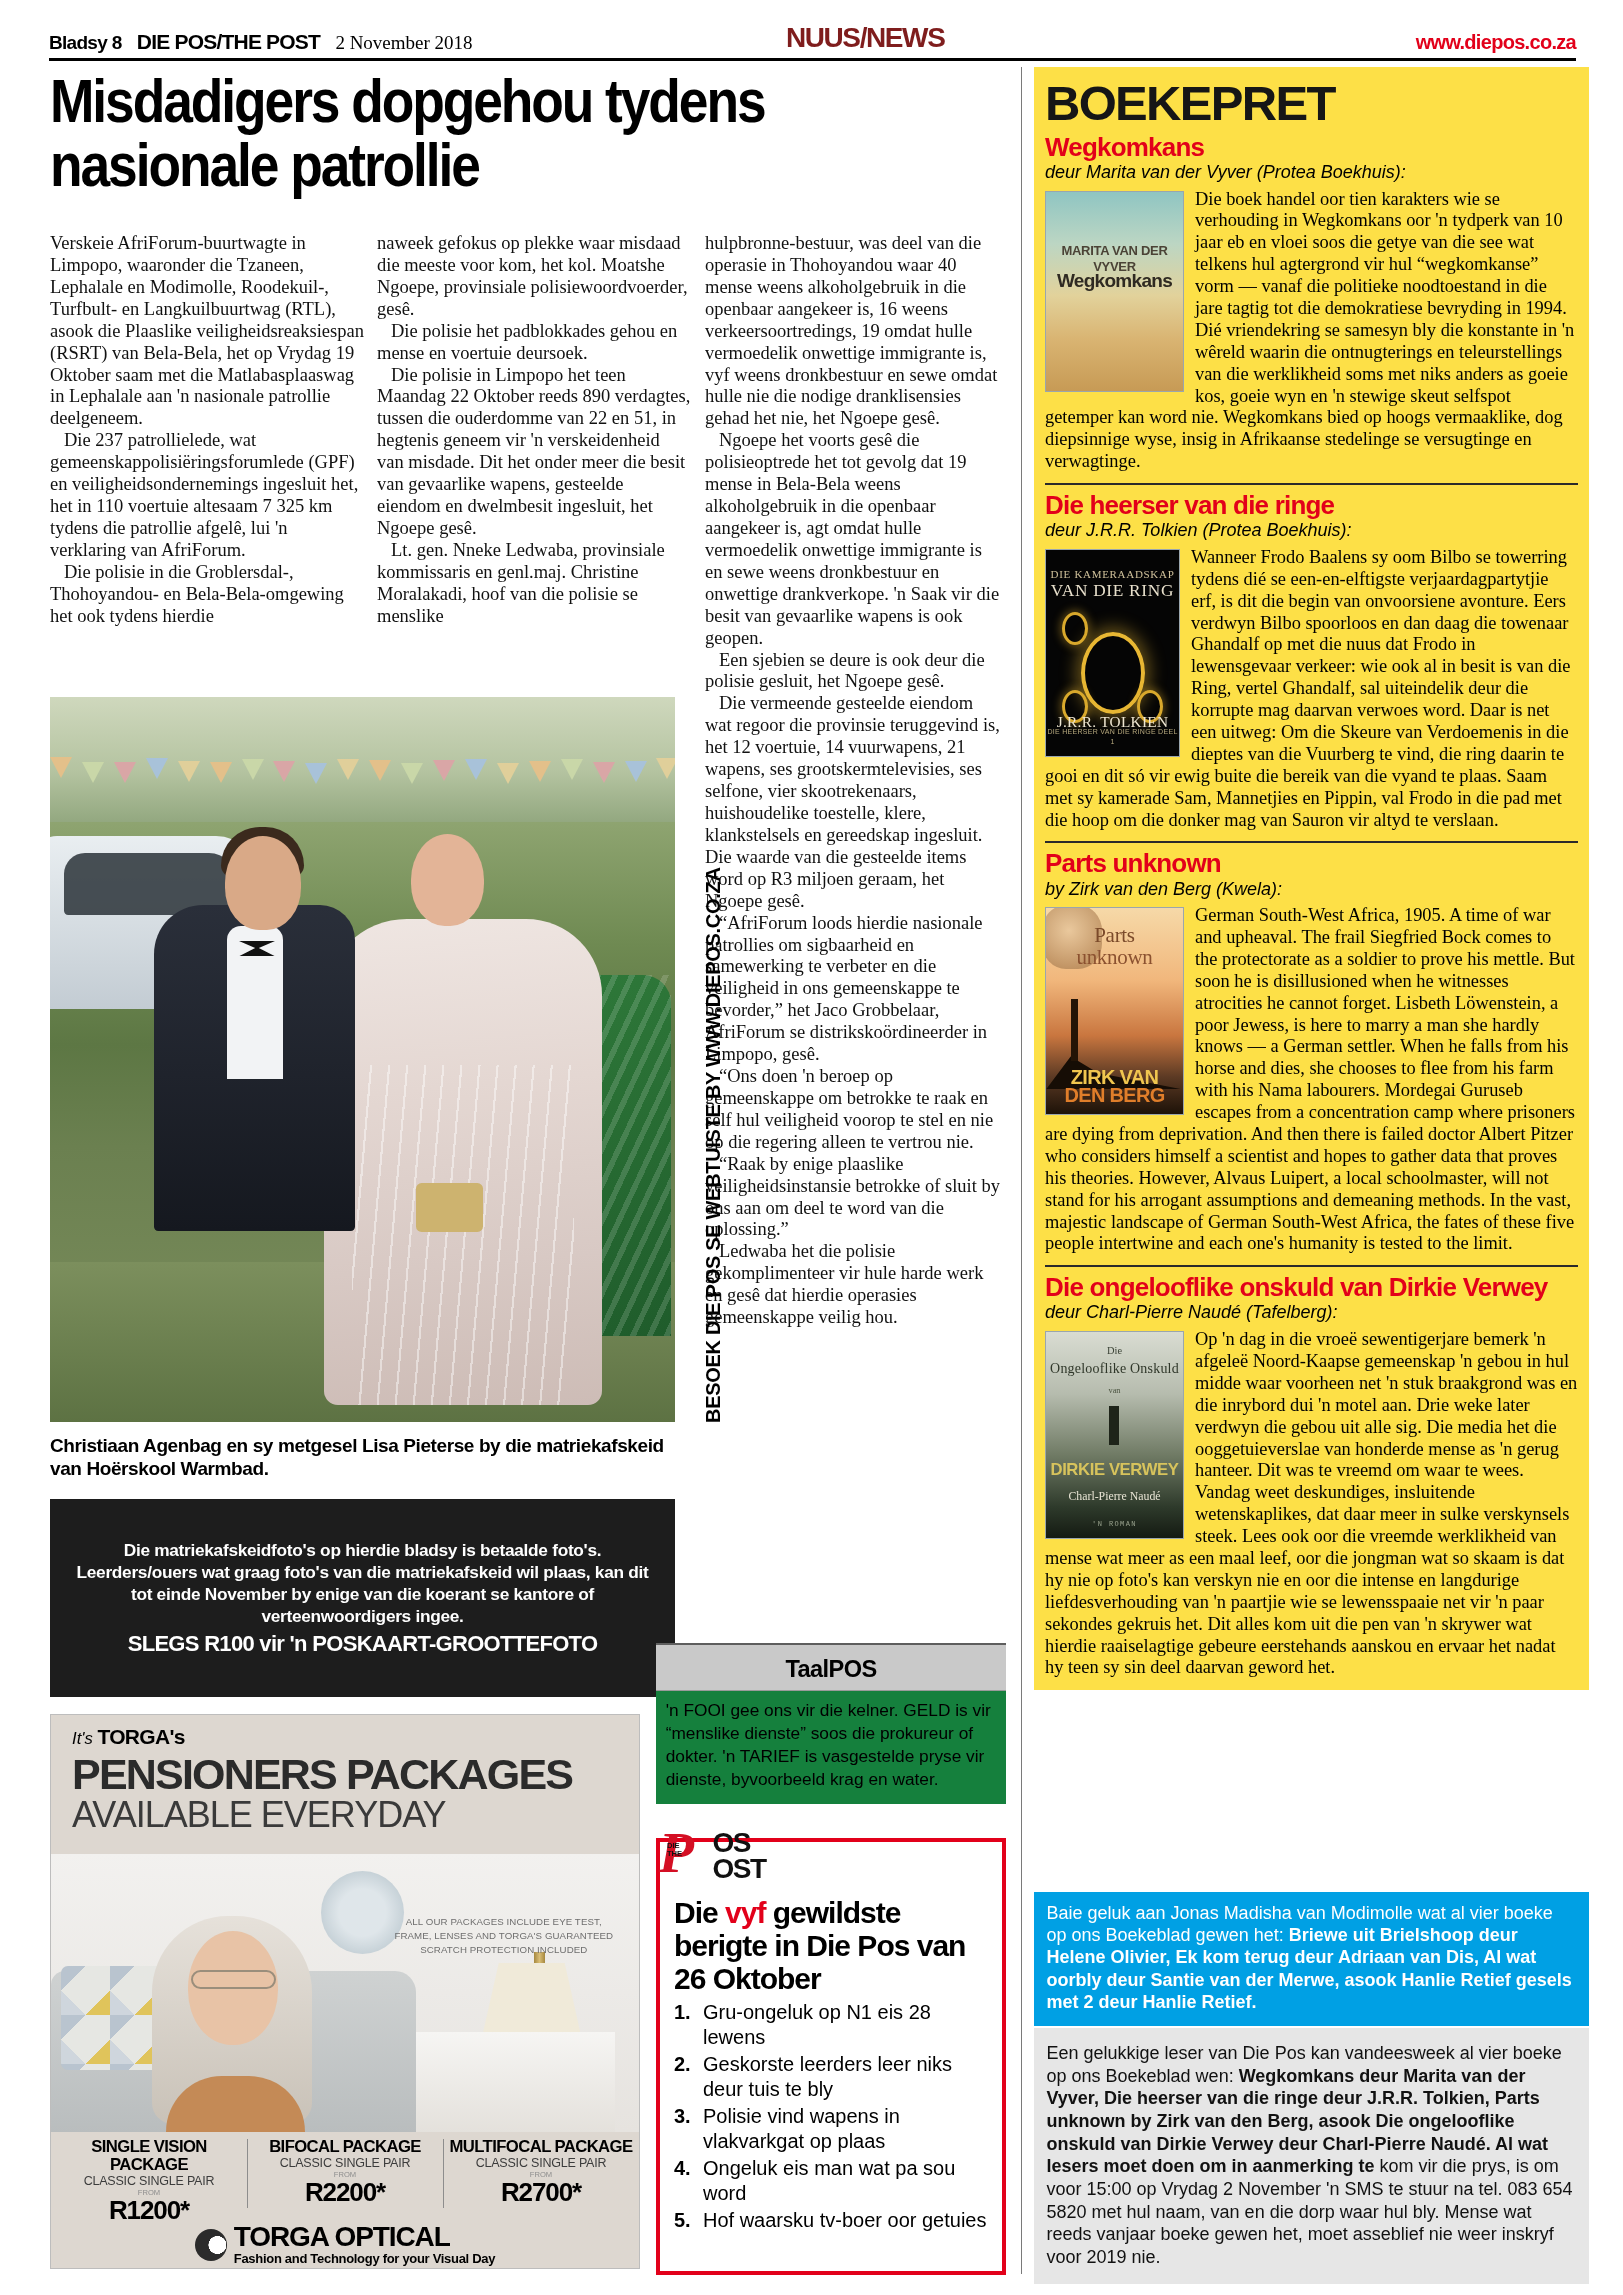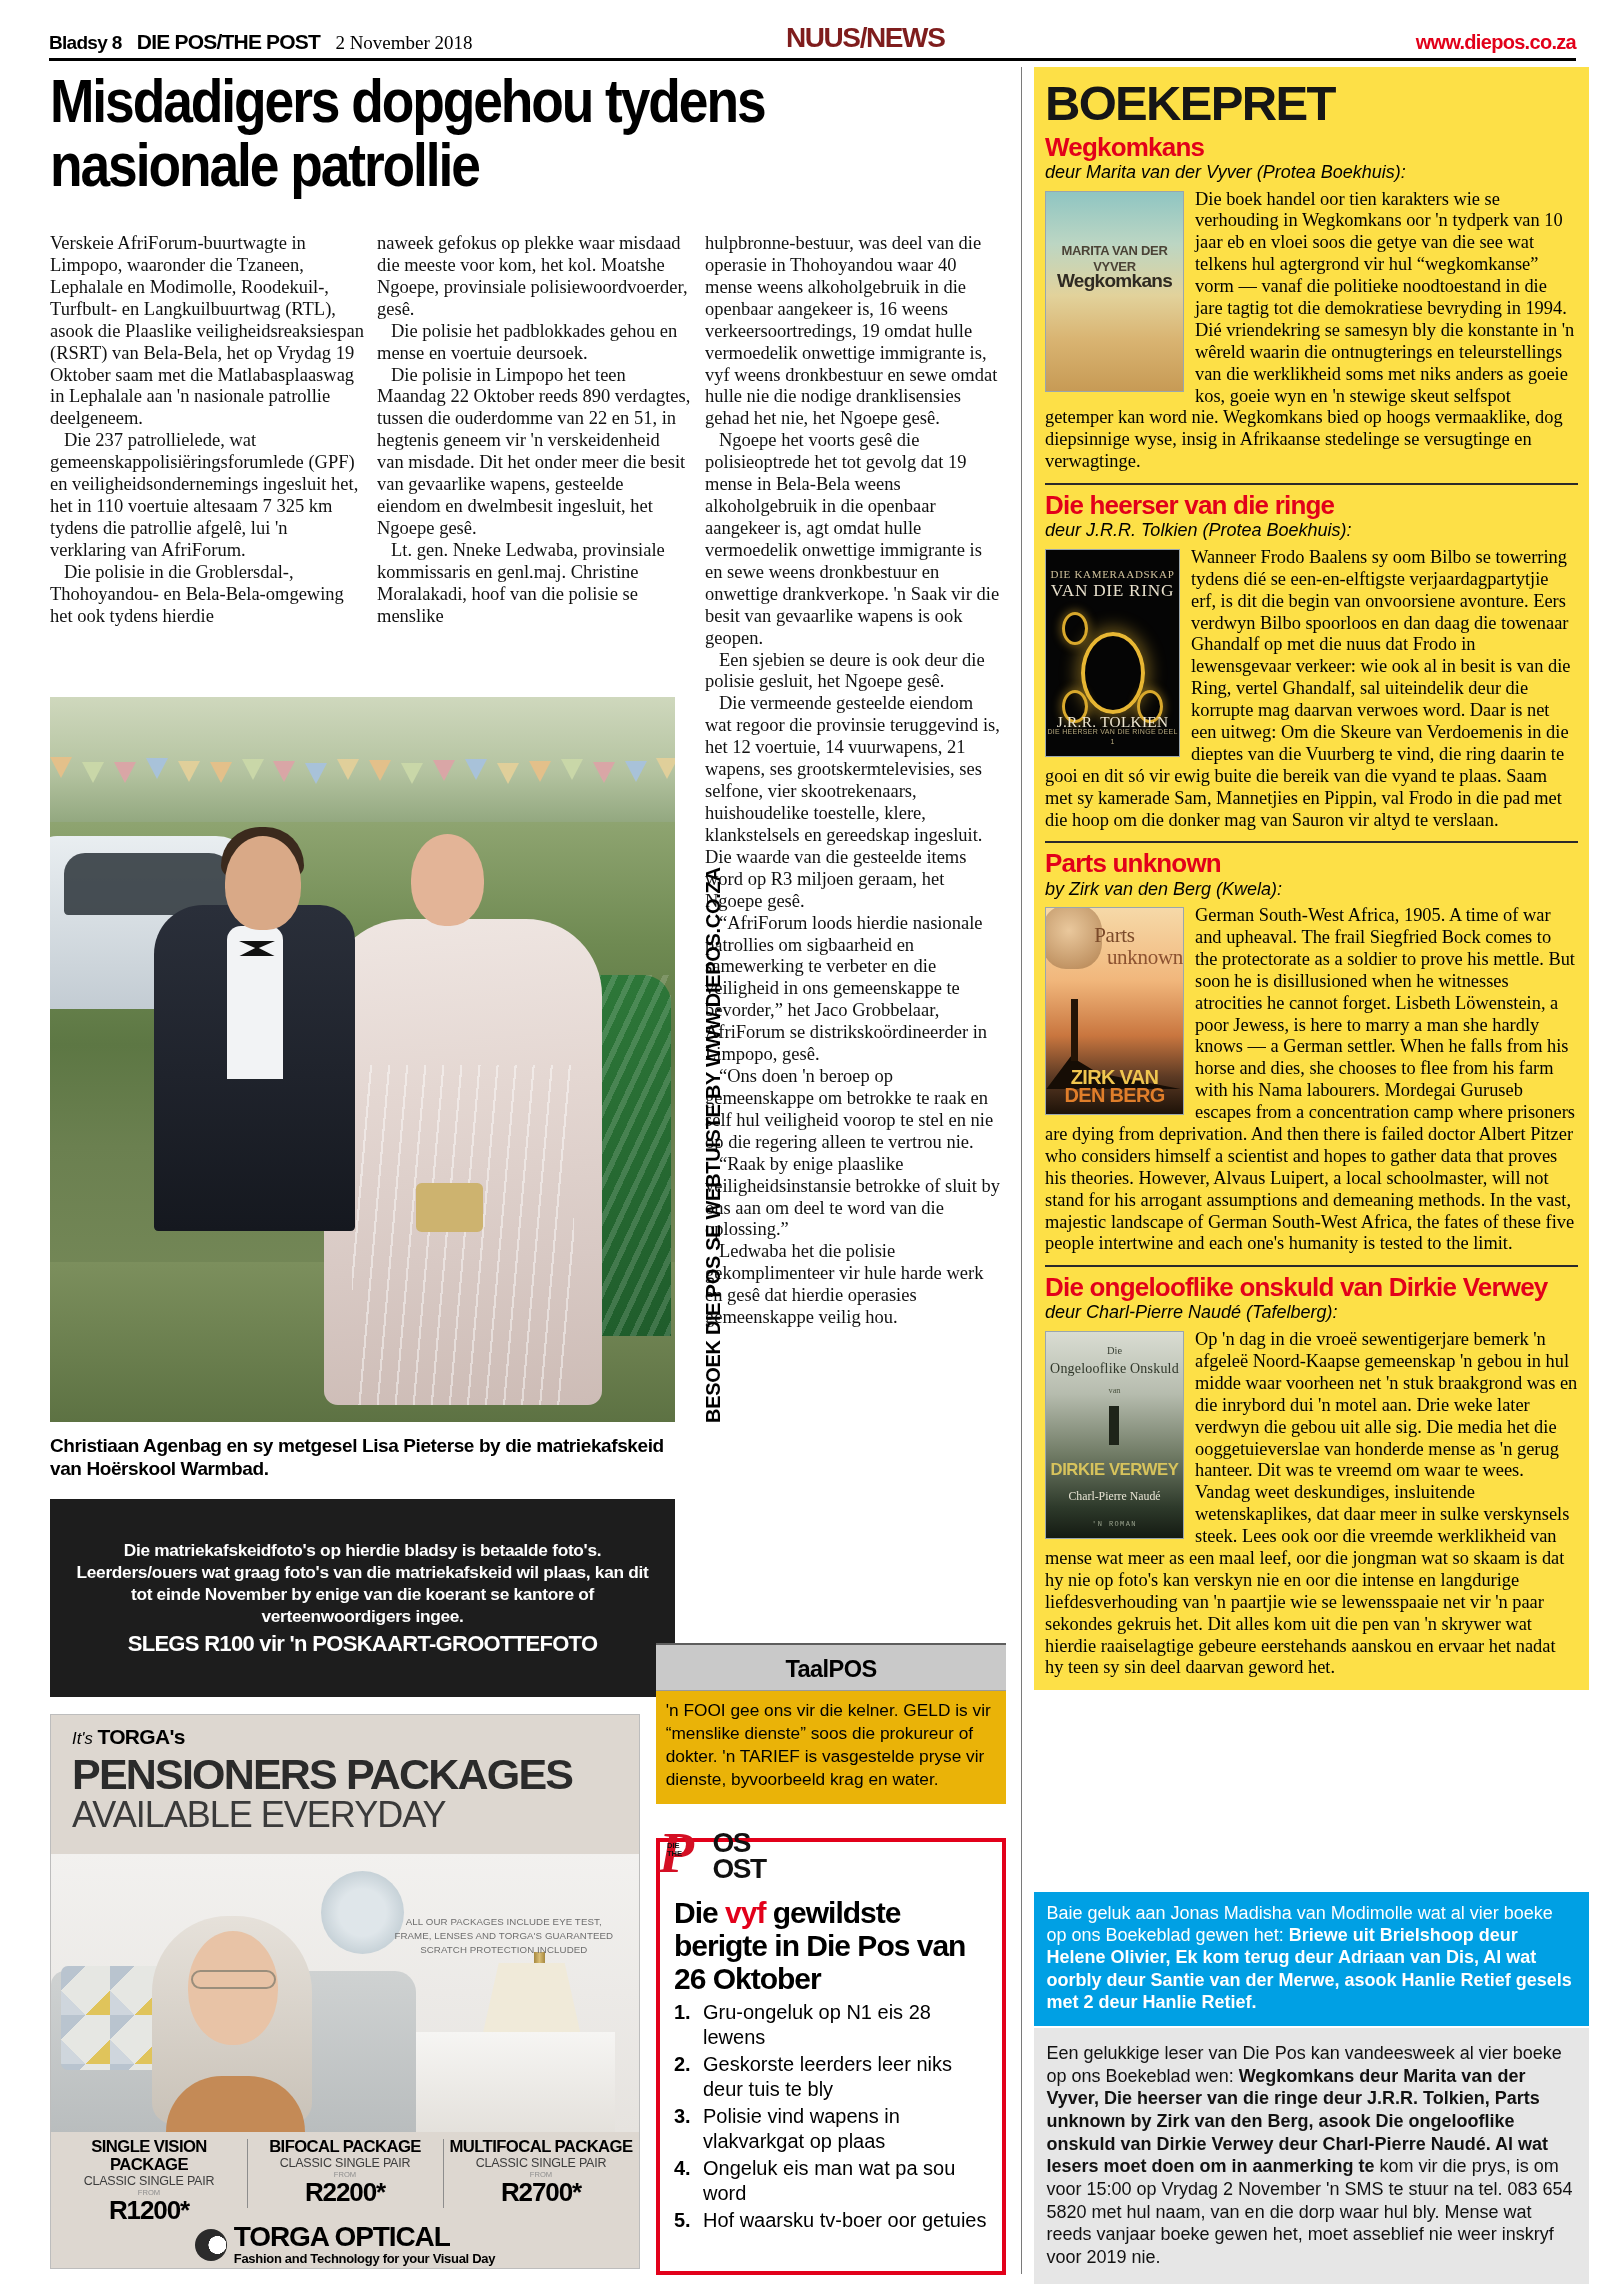--- a/index.html
+++ b/index.html
@@ -118,21 +118,21 @@
      position:absolute; left:25px; top:729px; }
 
   
   #taalpos { position:absolute; left:656px; top:1643px; width:350px; }
   #taalpos-head {
     background:#c9c9c9; border-top:2.1px solid #5e5e5e; border-bottom:0.7px solid #9a9a9a;
     text-align:center; font-family:"Liberation Sans", sans-serif; font-weight:bold;
     font-size:23.6px; padding:11px 0 7px; letter-spacing:-0.6px;
   }
   #taalpos-body {
-    background:#eab308; padding:8.3px 9.7px 12.5px; font-family:"Liberation Sans", sans-serif;
+    background:#15803d; padding:8.3px 9.7px 12.5px; font-family:"Liberation Sans", sans-serif;
     font-size:17.3px; line-height:1.33;
   }
 
   
   #top5 { position:absolute; left:656px; top:1838px; width:350px; height:437px;
           border:4.9px solid #e2001a; background:#fff; }
   #top5-logo { position:absolute; left:-5.6px; top:-19.4px; width:173px; height:66px; }
   .logo-p { position:absolute; left:4.2px; top:1.4px; font-family:"Liberation Serif", serif;
             font-style:italic; font-weight:bold; font-size:58px; color:#d40f24; line-height:1; }
   .logo-diethe { position:absolute; left:12.5px; top:19.4px; font-family:"Liberation Sans", sans-serif;
@@ -250,21 +250,21 @@
      font-family:"Liberation Serif", serif; font-size:15.3px; color:#efe7d2; letter-spacing:0.3px; }
   .cov2 .c-sub{ position:absolute; bottom:5%; left:0; width:100%; text-align:center;
      font-family:"Liberation Sans", sans-serif; font-size:7px; color:#b7a97f; letter-spacing:0.3px; line-height:1.3;}
 
   .cov3 { width:139px; height:208px; position:relative; overflow:hidden;
      background:linear-gradient(180deg,#f6d9a8 0%,#f1b77c 35%,#c9763f 62%,#5c3a24 82%,#1d1208 100%); }
   .cov3 .c-face{ position:absolute; left:-4.2px; top:-2.8px; width:60px; height:64px;
      background:radial-gradient(circle at 45% 40%, #e8c79d, #a87848); border-radius:40%; opacity:.85; }
   .cov3 .c-t1{ position:absolute; top:7%; left:0; width:100%; text-align:center;
      font-family:"Liberation Serif", serif; font-size:21px; color:#7b4a2a; letter-spacing:-0.3px; }
-  .cov3 .c-t2{ position:absolute; top:18%; left:0; width:100%; text-align:right;
+  .cov3 .c-t2{ position:absolute; top:18%; left:0; width:100%; text-align:center;
      font-family:"Liberation Serif", serif; font-size:21px; color:#8b5130; letter-spacing:-0.3px; }
   .cov3 .c-fig{ position:absolute; left:18%; bottom:26%; width:7px; height:62px; background:#241406; }
   .cov3 .c-hill{ position:absolute; left:0; bottom:12%; width:100%; height:20%;
      background:#160d05; clip-path:polygon(0 100%,18% 20%,38% 60%,100% 100%); }
   .cov3 .c-a1{ position:absolute; bottom:12%; left:0; width:100%; text-align:center;
      font-family:"Liberation Sans", sans-serif; font-weight:bold; font-size:20px;
      letter-spacing:-0.7px; color:#f0c64f; }
   .cov3 .c-a2{ position:absolute; bottom:3%; left:0; width:100%; text-align:center;
      font-family:"Liberation Sans", sans-serif; font-weight:bold; font-size:20px;
      letter-spacing:-0.7px; color:#e07e2a; }

